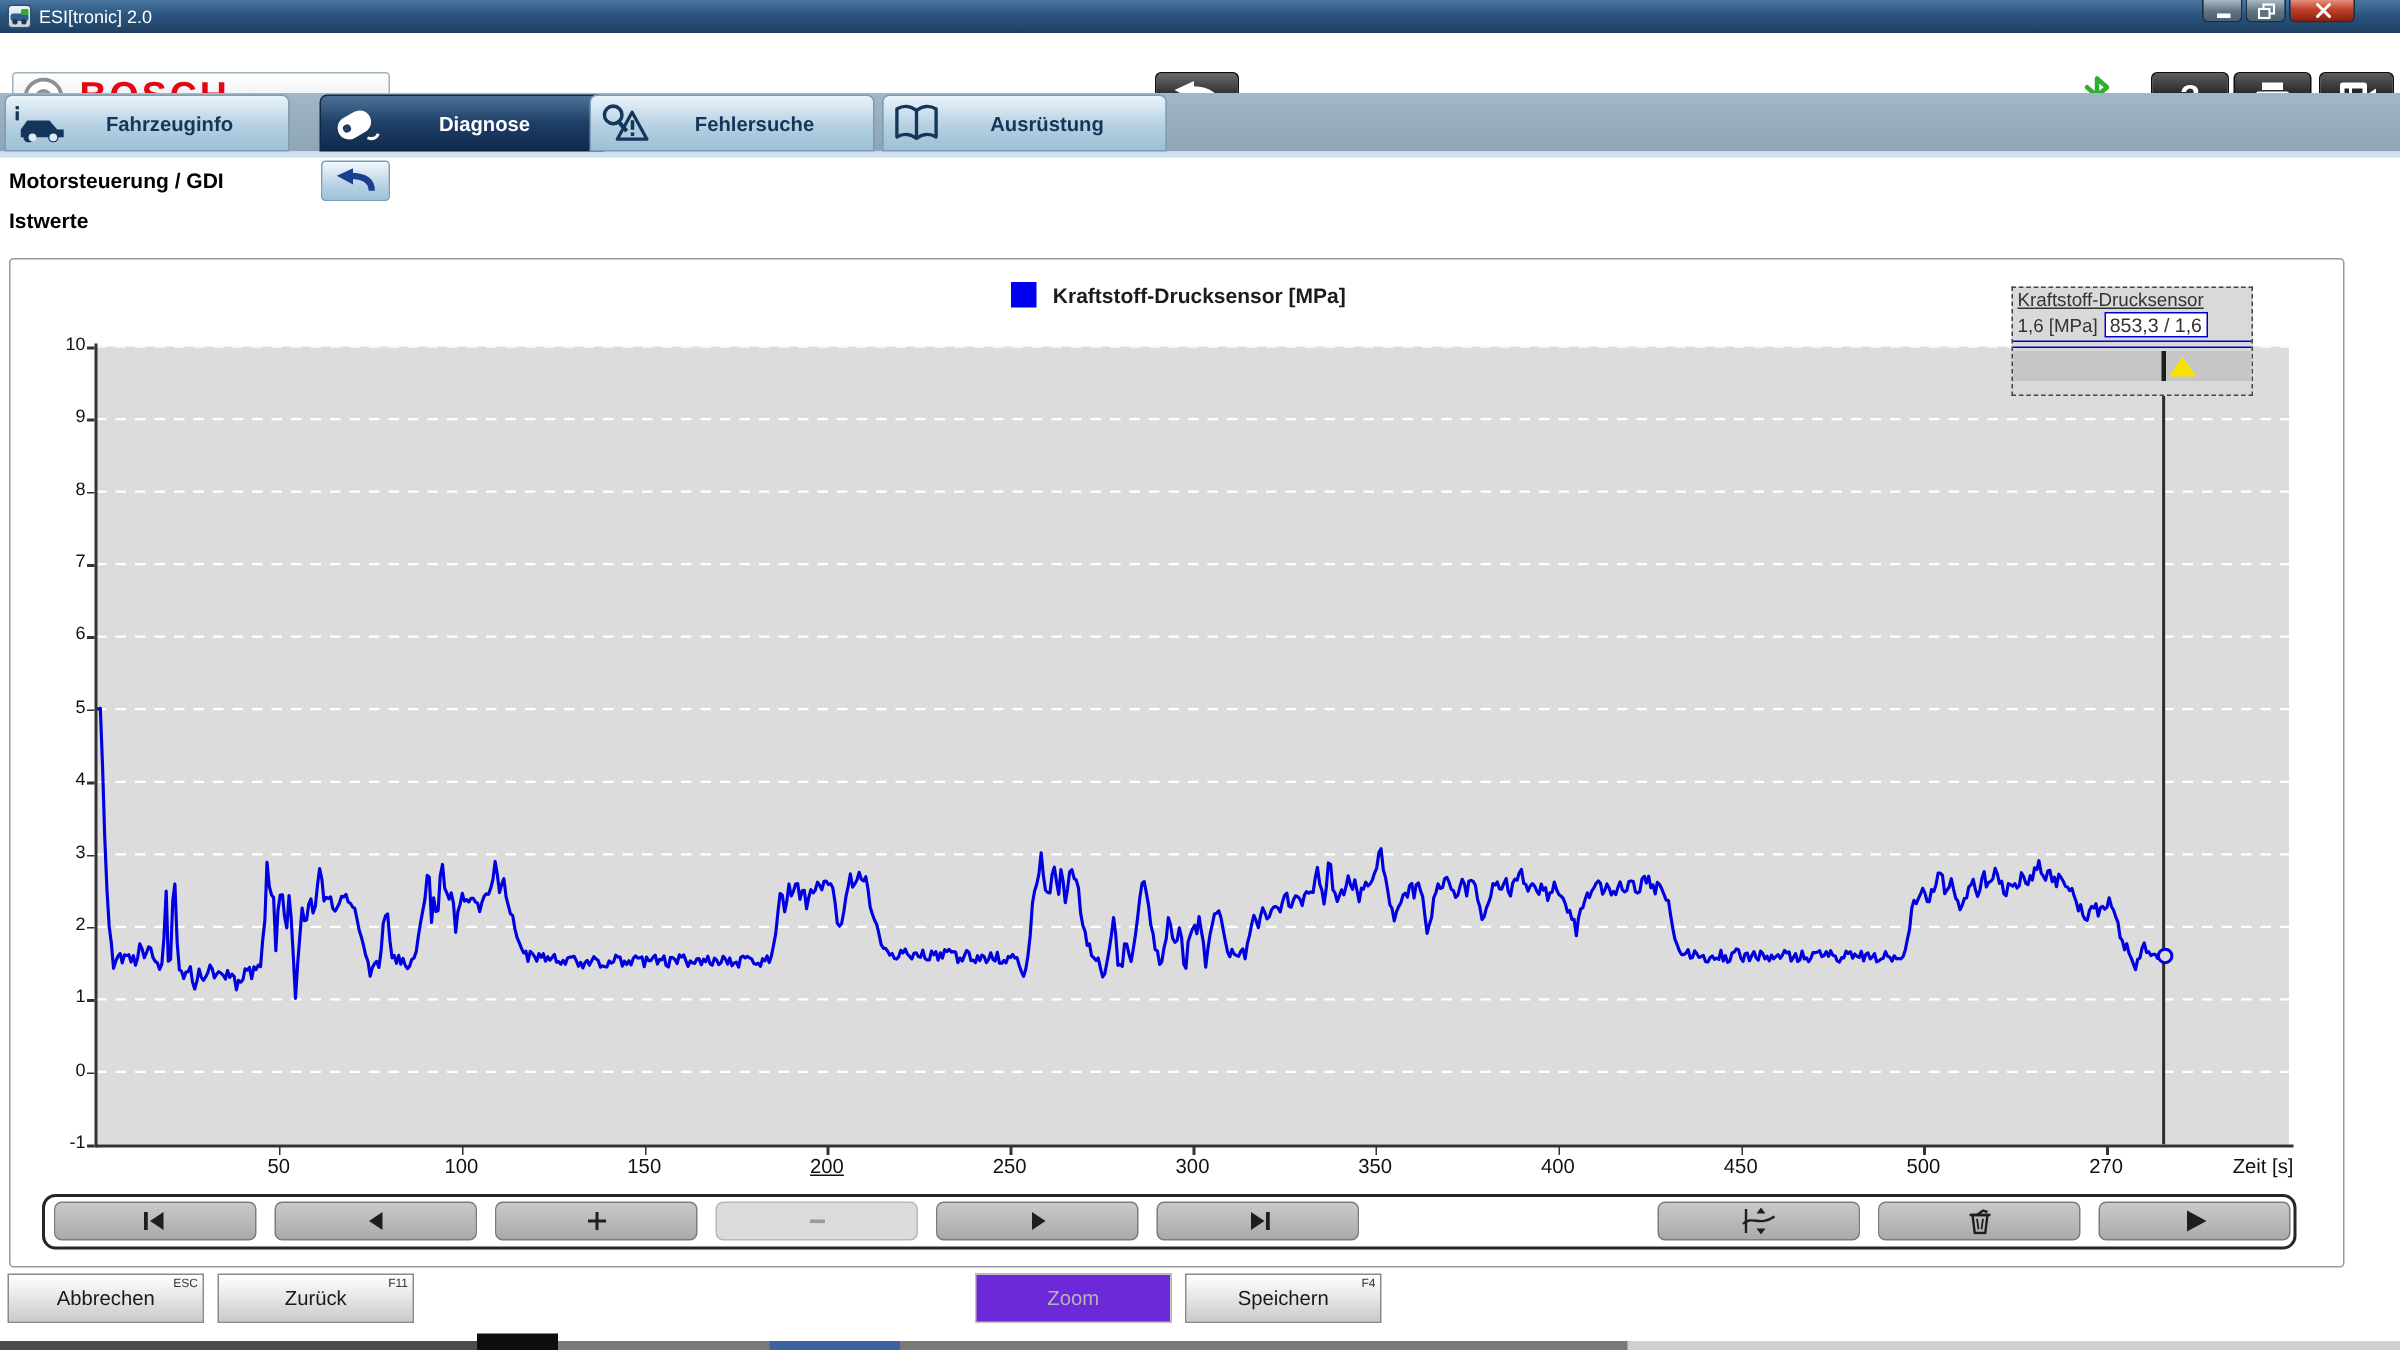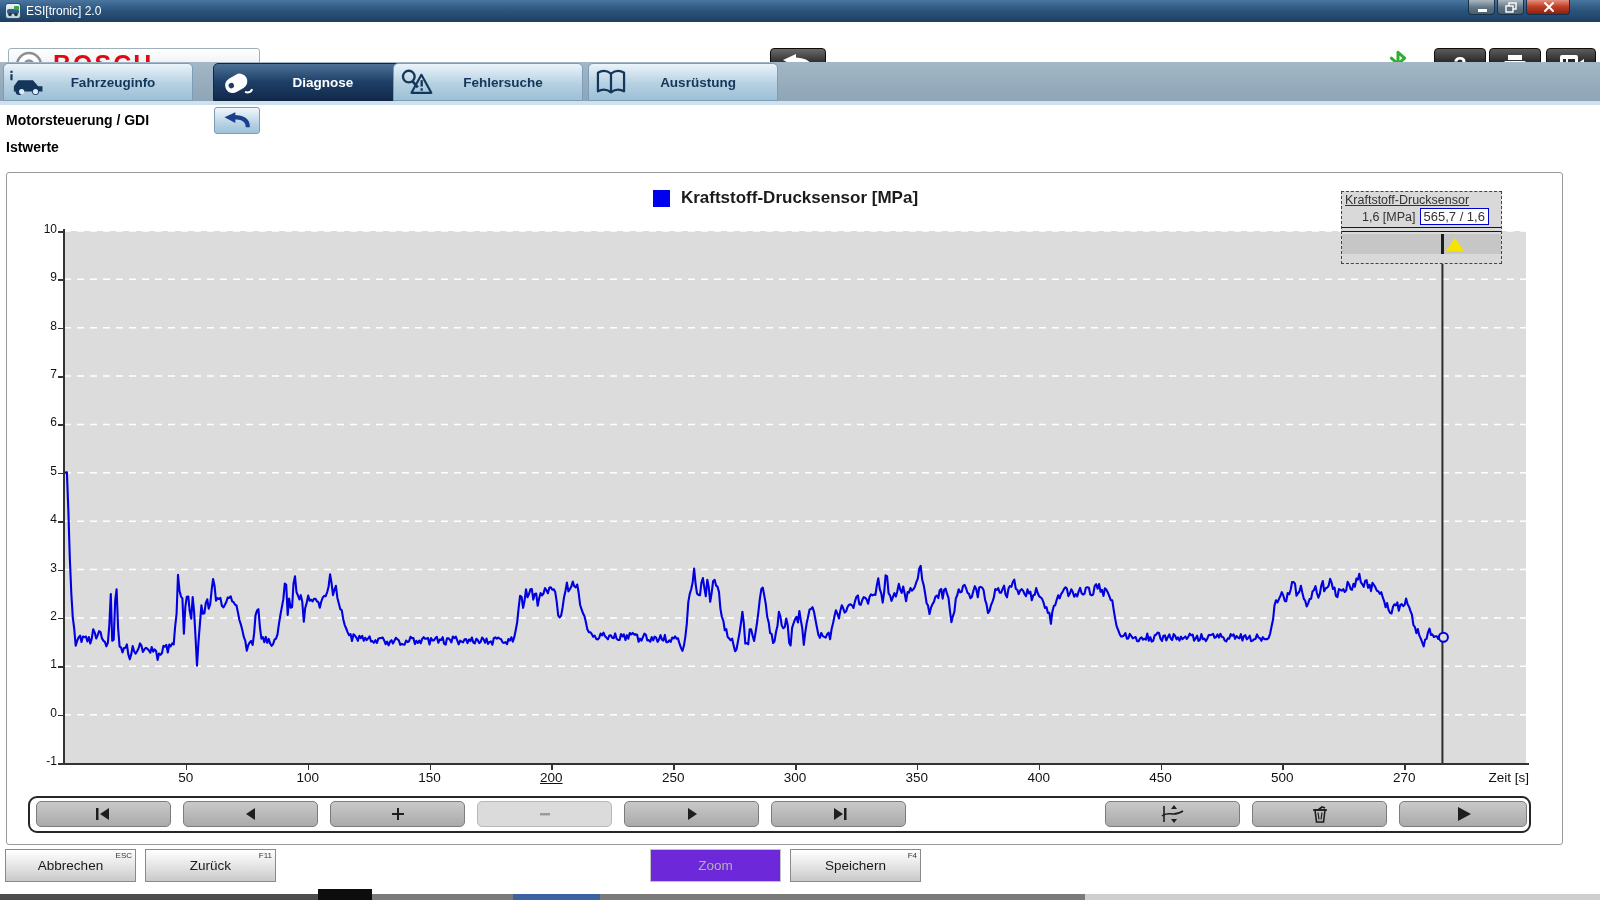--- a/index.html
+++ b/index.html
@@ -46,33 +46,33 @@
   .crumb1{left:6px;top:112px;font-size:14px;font-weight:bold;color:#000;}
   .crumb2{left:6px;top:139px;font-size:14px;font-weight:bold;color:#000;}
   .crumb-back{left:214px;top:107px;width:46px;height:27px;border-radius:3px;box-sizing:border-box;
     border:1px solid #7d9cb5;background:linear-gradient(#f2f8fc,#b9d3e4 60%,#9fc2d8);
     display:flex;align-items:center;justify-content:center;}
   
   .panel{left:6px;top:172px;width:1557px;height:673px;background:#fff;
     border:1px solid #9a9a9a;border-radius:3px;box-sizing:border-box;}
   .legend{left:0;top:15px;width:1557px;display:flex;justify-content:center;align-items:center;gap:11px;}
   .legend-sq{width:17px;height:17px;background:#0000ee;}
-  .legend-label{font-size:17px;font-weight:bold;color:#1b1b1b;}
+  .legend-label{font-size:14px;font-weight:bold;color:#1b1b1b;}
   .plot{left:57px;top:58px;width:1462px;height:532px;background:#dcdcdc;}
   .xaxis{left:57px;top:590px;width:1465px;height:2px;background:#333;}
   .yaxis{left:56px;top:56px;width:2px;height:536px;background:#333;}
   .tick-label-y{position:absolute;width:44px;text-align:right;font-size:12px;color:#111;}
   .tick-label-x{position:absolute;width:56px;text-align:center;font-size:13.5px;color:#111;}
   .tick-mark{position:absolute;background:#333;}
   .xlabel{left:1452px;top:597px;width:70px;text-align:right;font-size:13.5px;color:#111;}
   
   .tooltip{left:1334px;top:18px;width:161px;height:73px;border:1px dashed #444;
     background:#d9d9d9;box-sizing:border-box;z-index:6;font-size:12.5px;color:#333;}
   .tt-name{padding:1px 0 0 3px;text-decoration:underline;white-space:nowrap;}
-  .tt-row{display:flex;align-items:center;padding-left:20px;height:19px;}
+  .tt-row{display:flex;align-items:center;padding-left:3px;height:19px;}
   .tt-val{margin-left:4px;background:#fff;border:1px solid #0000cc;padding:0 3px;
     font-size:13px;white-space:nowrap;}
   .tt-rule{height:3px;border-top:1px solid #0000cc;border-bottom:1px solid #0000cc;margin-top:1px;}
   .tt-strip{position:relative;height:20px;background:#c6c6c6;margin-top:2px;}
   .tt-cursor{position:absolute;left:99px;top:0;width:3px;height:20px;background:#1d1d1d;}
   .tt-tri{position:absolute;left:104px;top:4px;width:0;height:0;
     border-left:9px solid transparent;border-right:9px solid transparent;
     border-bottom:13px solid #f6e400;}
   
   .ctoolbar{left:21px;top:623px;width:1503px;height:37px;border:2px solid #262626;
@@ -303,21 +303,21 @@
       <div class="tick-mark" style="left:1275.3333333333333px;top:591px;width:1.5px;height:6px;"></div>
       <div class="tick-label-x" style="left:1369.1666666666667px;top:597px;">270</div>
       <div class="tick-mark" style="left:1397.1666666666667px;top:591px;width:1.5px;height:6px;"></div>
     </div>
   <div class="abs xlabel">Zeit [s]</div>
 
   <div class="abs tooltip">
     <div class="tt-name">Kraftstoff-Drucksensor</div>
     <div class="tt-row">
       <span>1,6 [MPa]</span>
-      <span class="tt-val">565,7 / 1,6</span>
+      <span class="tt-val">853,3 / 1,6</span>
     </div>
     <div class="tt-rule"></div>
     <div class="tt-strip">
       <div class="tt-cursor"></div>
       <div class="tt-tri"></div>
     </div>
   </div>
 
   <div class="abs ctoolbar">
     <div class="cbtn" style="left:6px">

